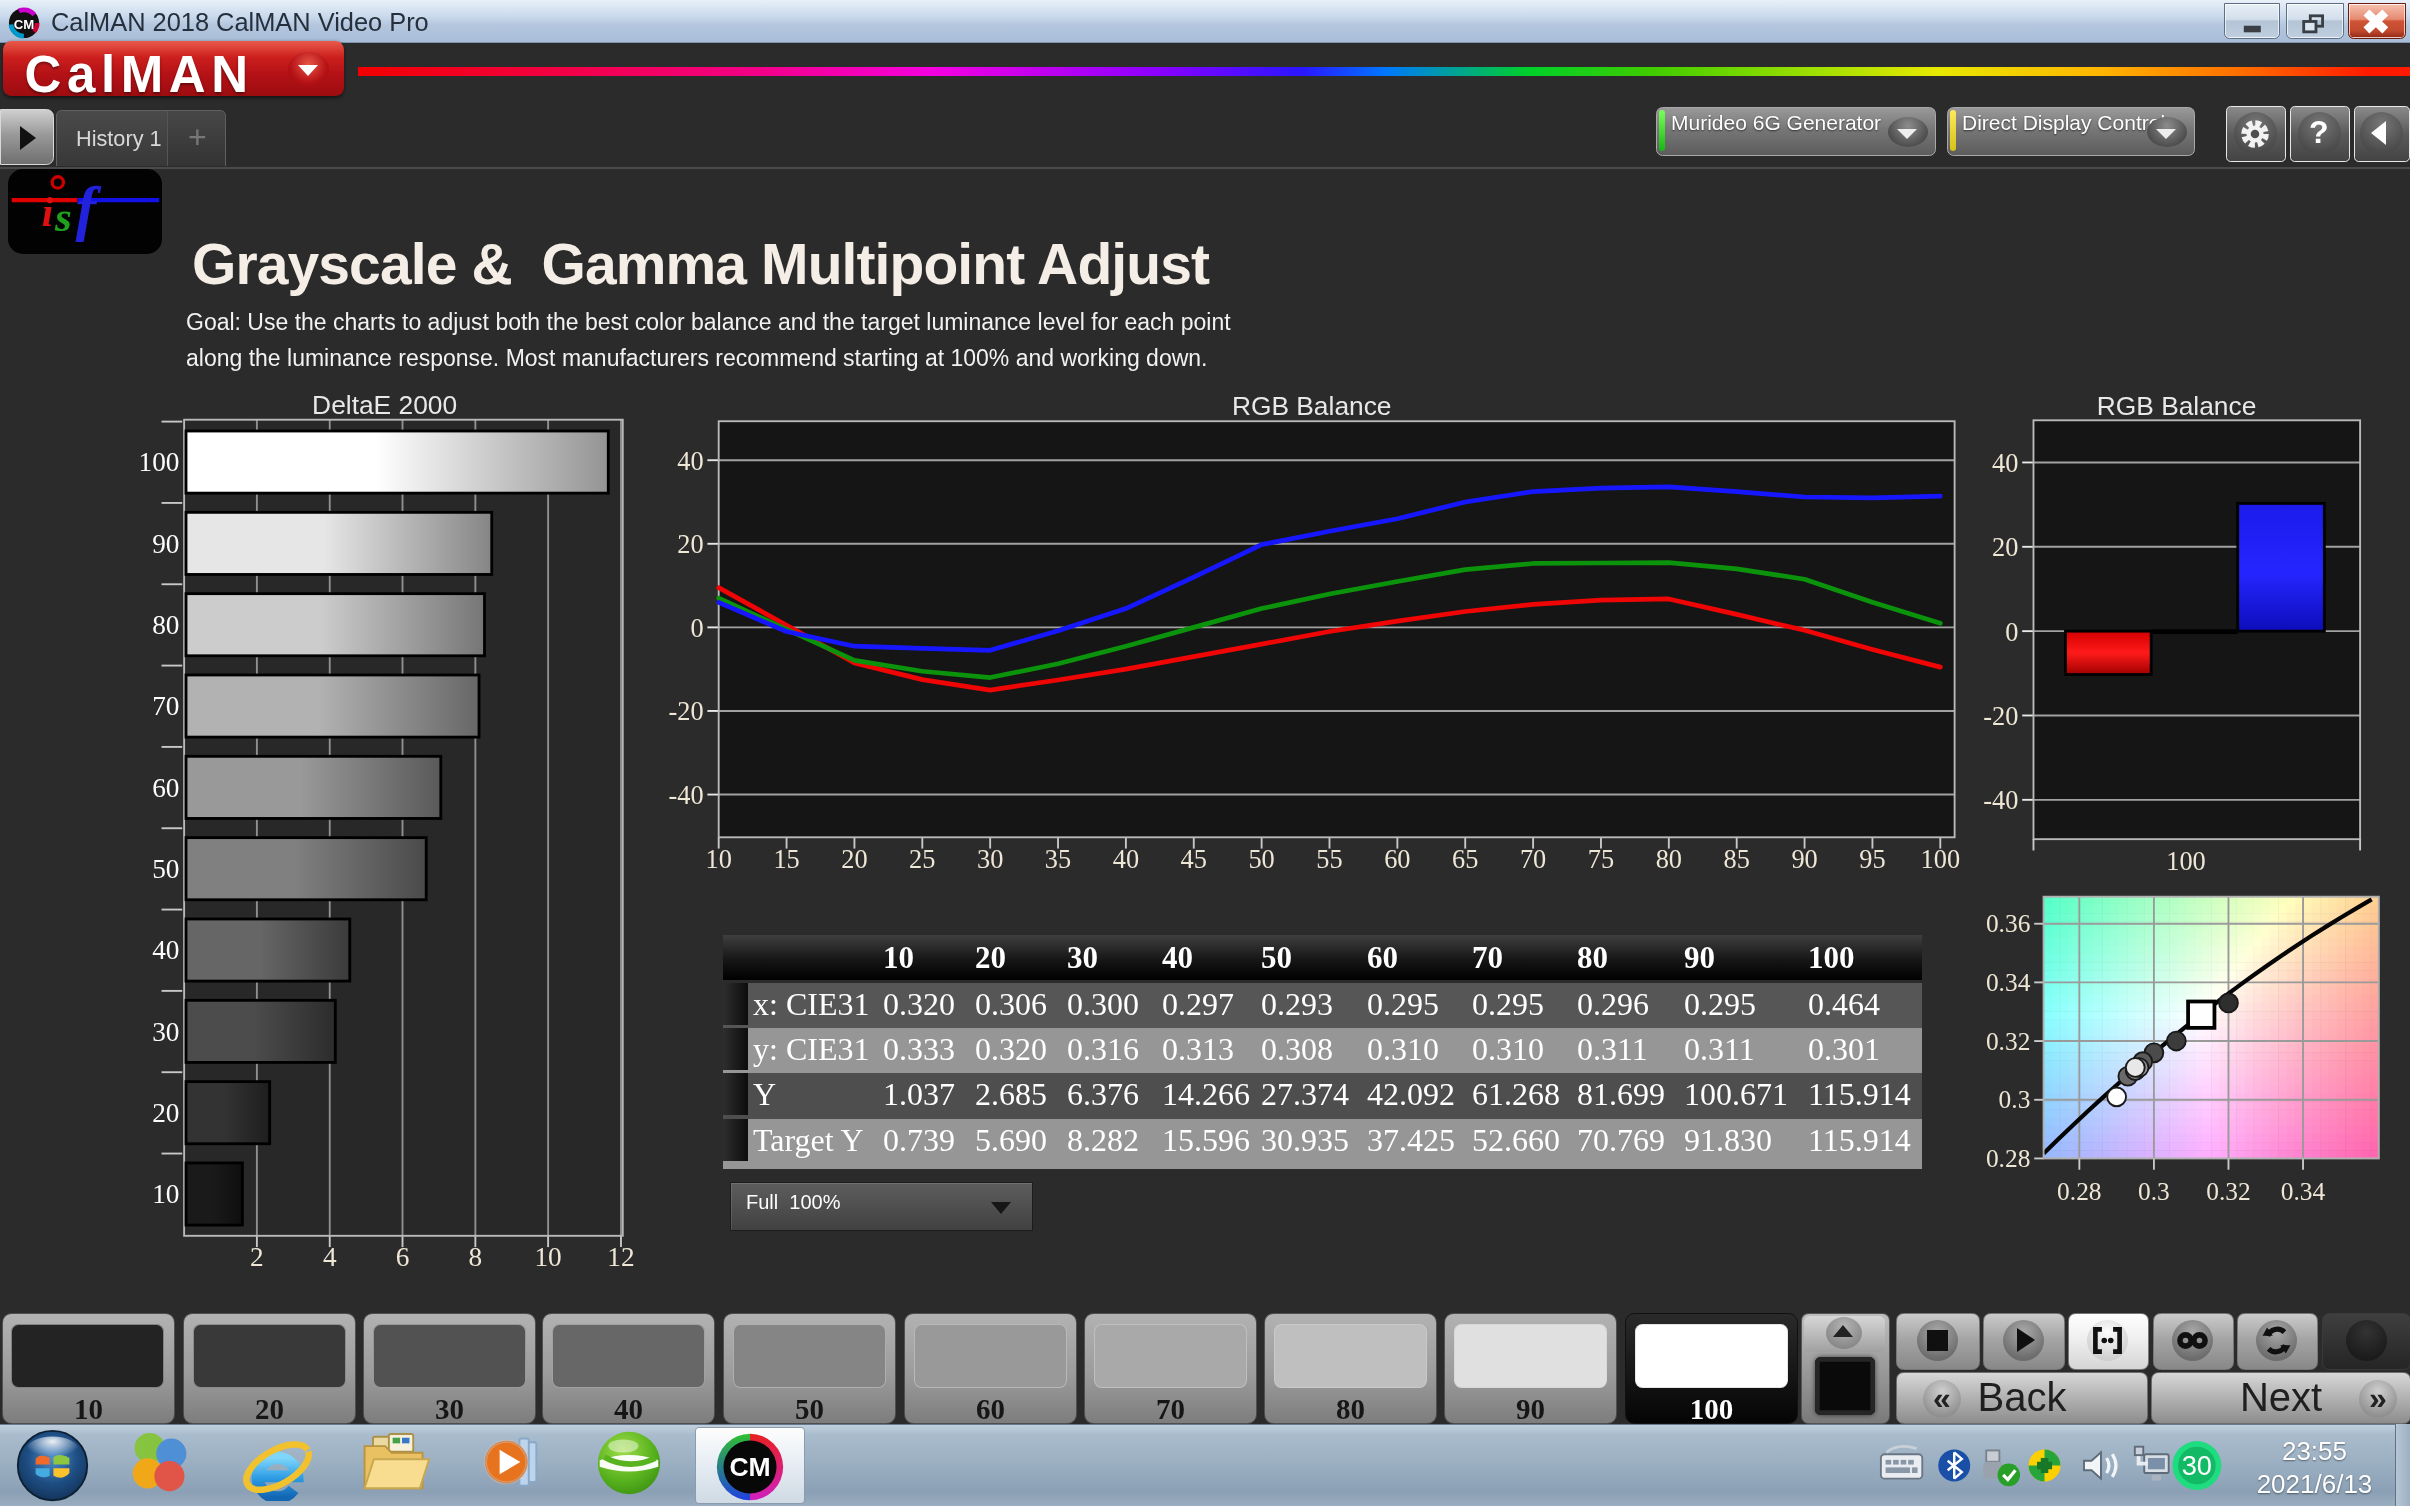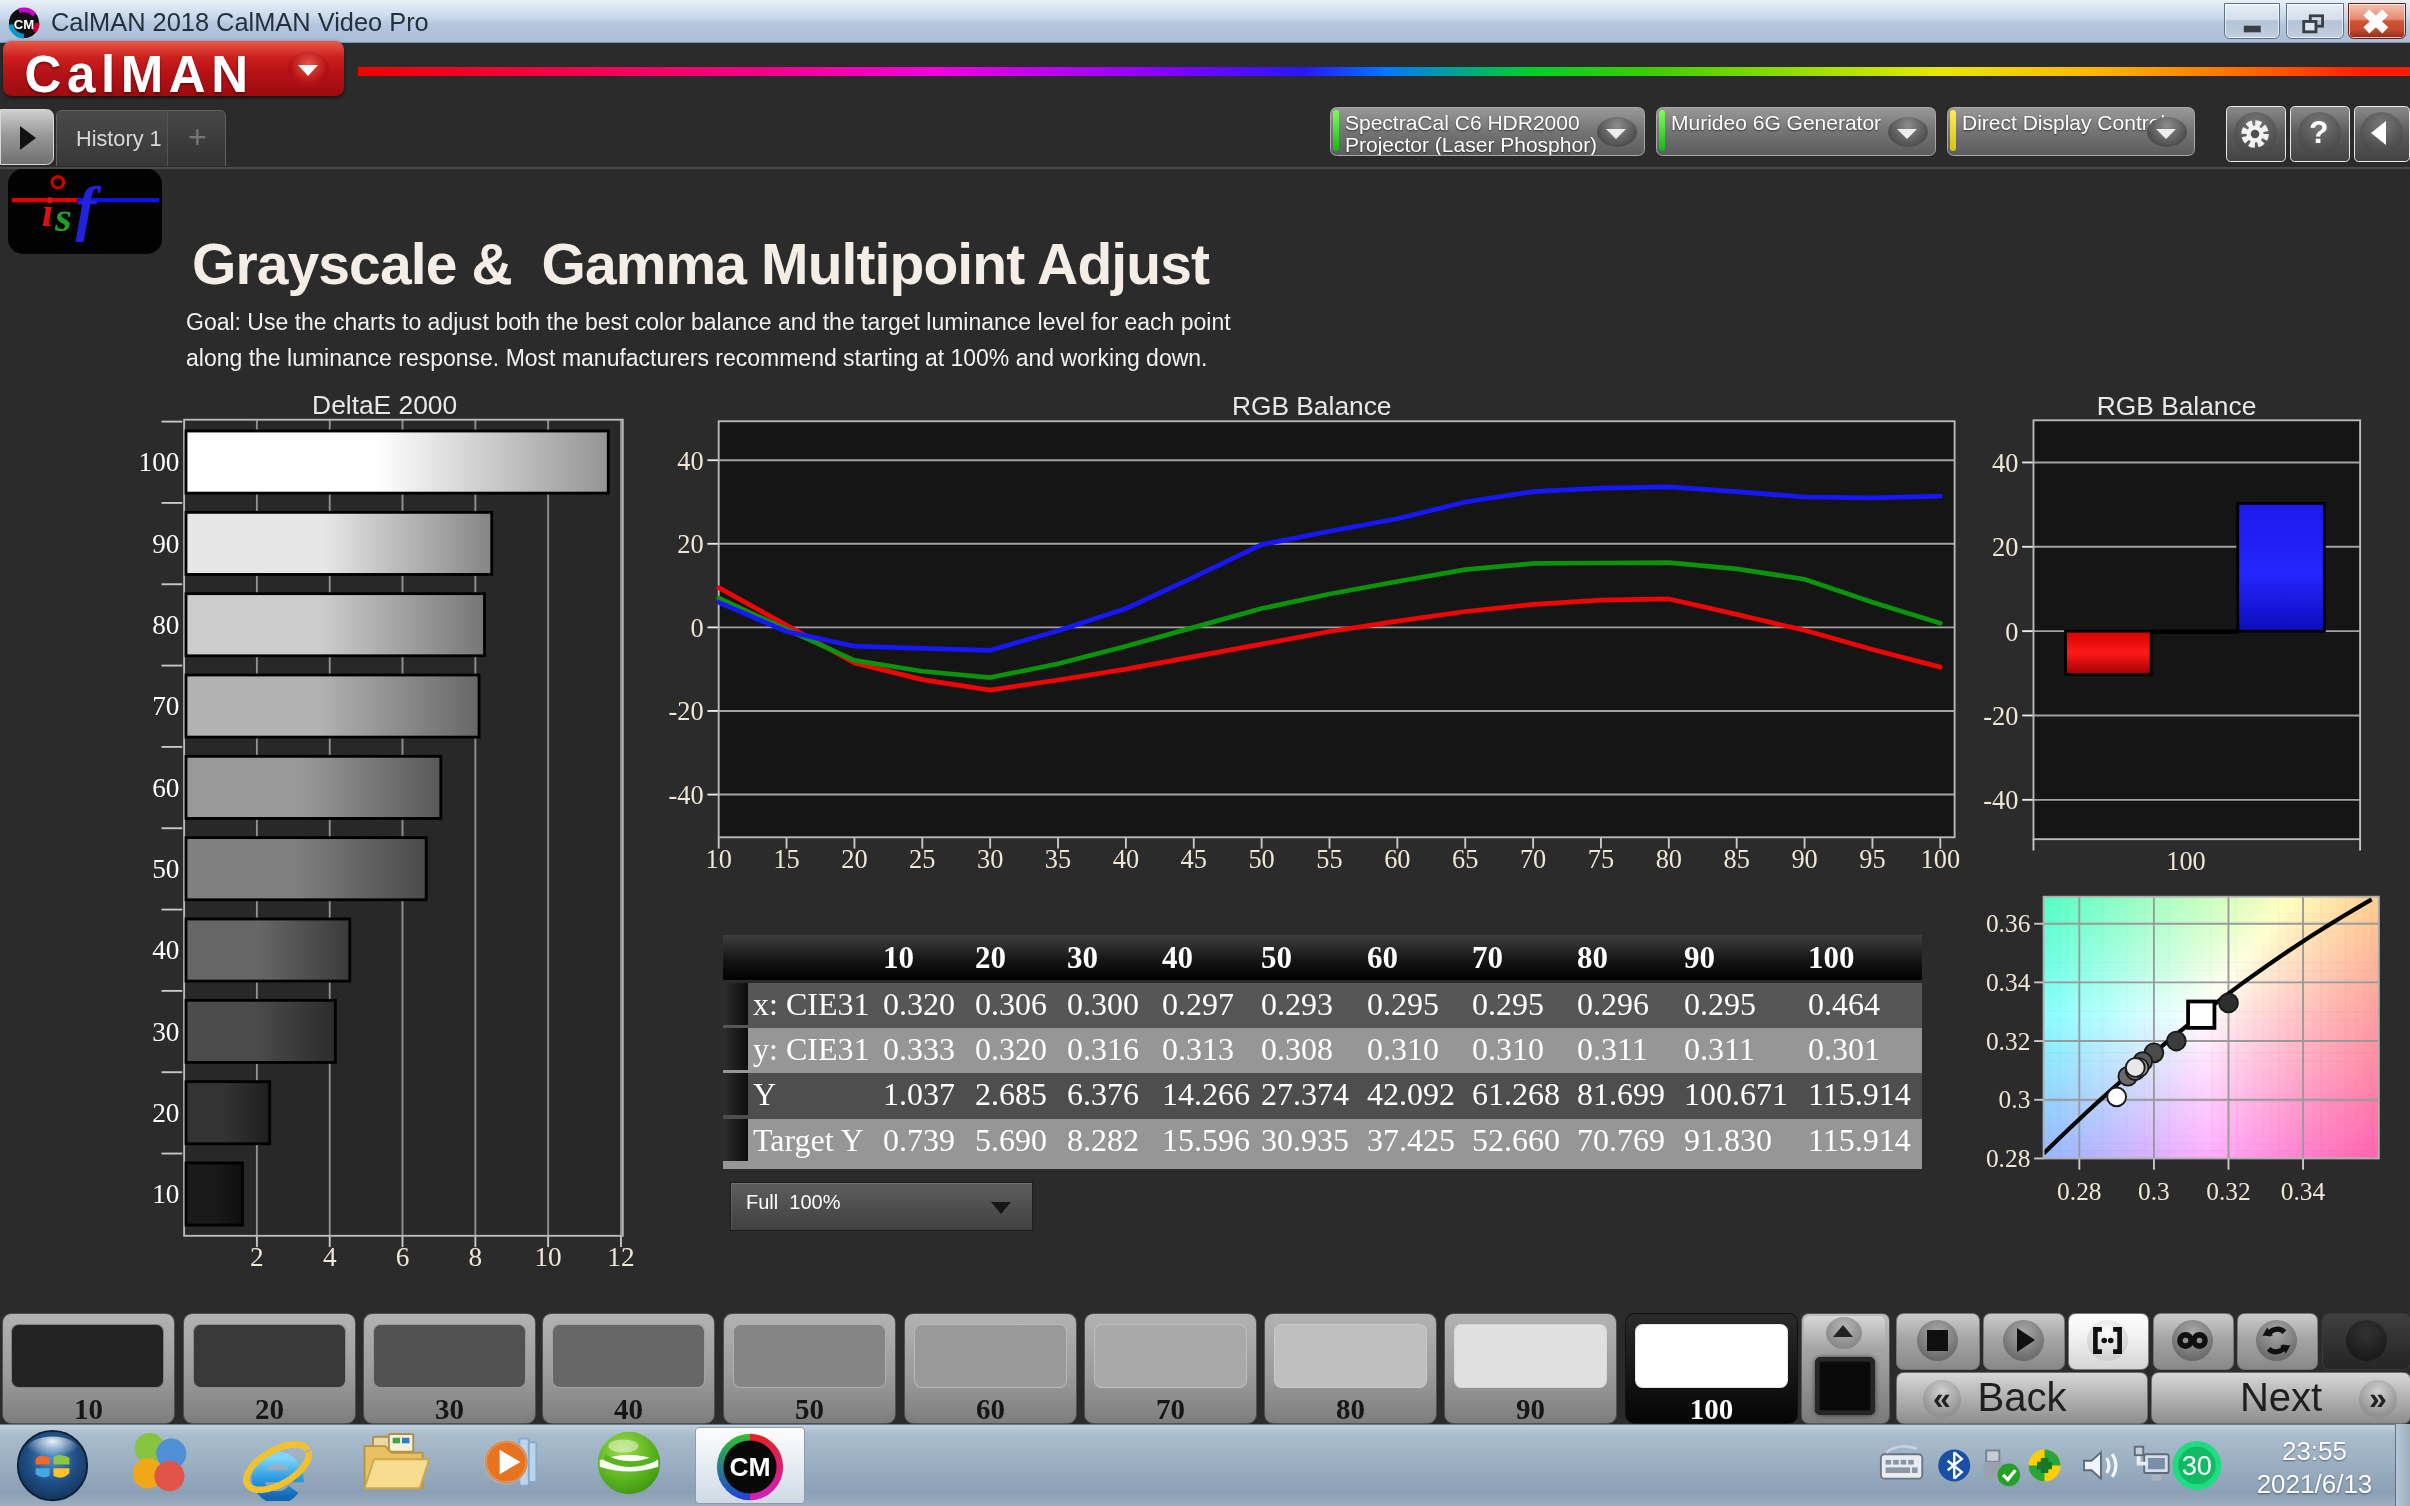--- a/index.html
+++ b/index.html
@@ -171,25 +171,20 @@
 <div class="abs" id="logobox"></div>
     <div class="abs" id="logotext">CalMAN</div>
 <div class="abs" id="logodrop"></div>
     <div class="abs" id="rainbow"></div>
 <div class="abs" id="tabarrow"></div>
 <div class="abs" id="tab1">
       <span class="lbl">History 1</span>
       <div id="tabplus"></div>
     </div>
 <div class="abs" id="tabline"></div>
-<div class="abs devbtn" id="dev1">
-      <div class="devstrip" style="background:linear-gradient(#7dff5a,#16b616)"></div>
-      <div class="devtxt">SpectraCal C6 HDR2000<br>Projector (Laser Phosphor)</div>
-      <div class="devcirc"></div>
-    </div>
 <div class="abs devbtn" id="dev2">
       <div class="devstrip" style="background:linear-gradient(#7dff5a,#16b616)"></div>
       <div class="devtxt">Murideo 6G Generator</div>
       <div class="devcirc"></div>
     </div>
 <div class="abs devbtn" id="dev3">
       <div class="devstrip" style="background:linear-gradient(#ffe95a,#d6c216)"></div>
       <div class="devtxt">Direct Display Control</div>
       <div class="devcirc"></div>
     </div>

